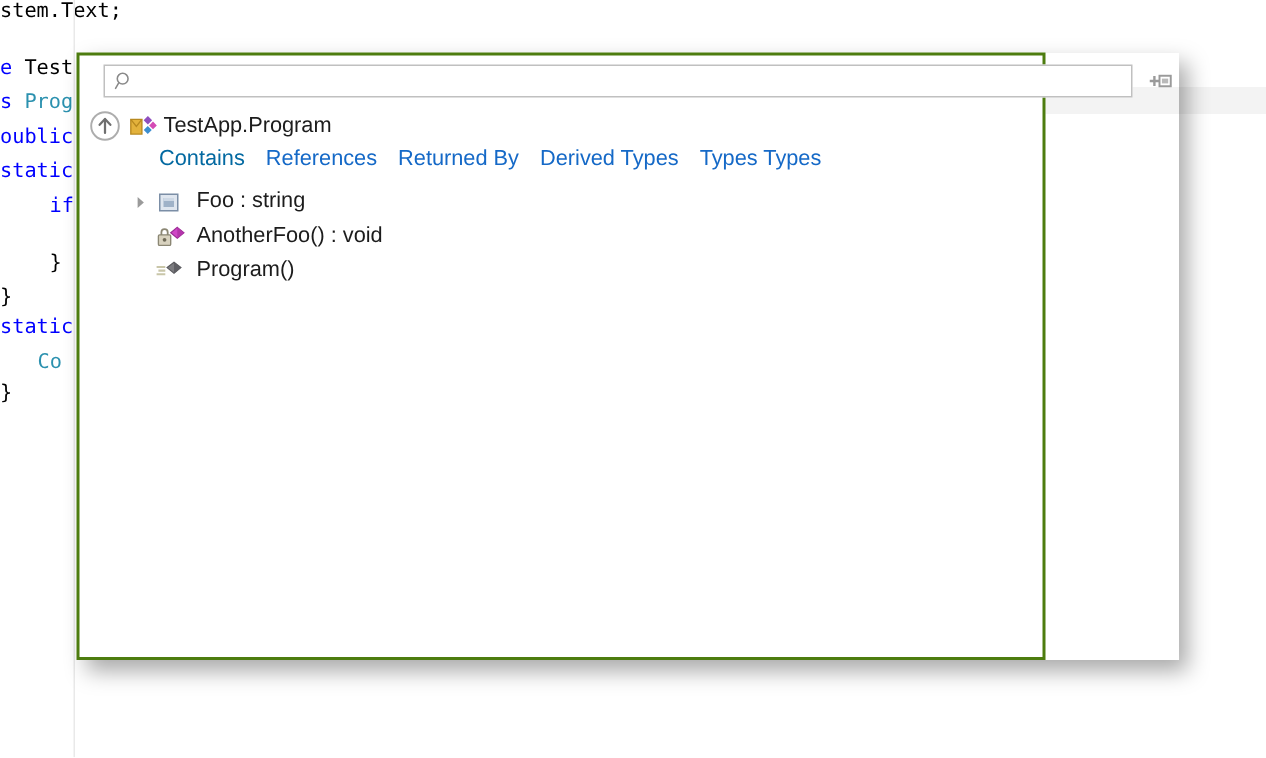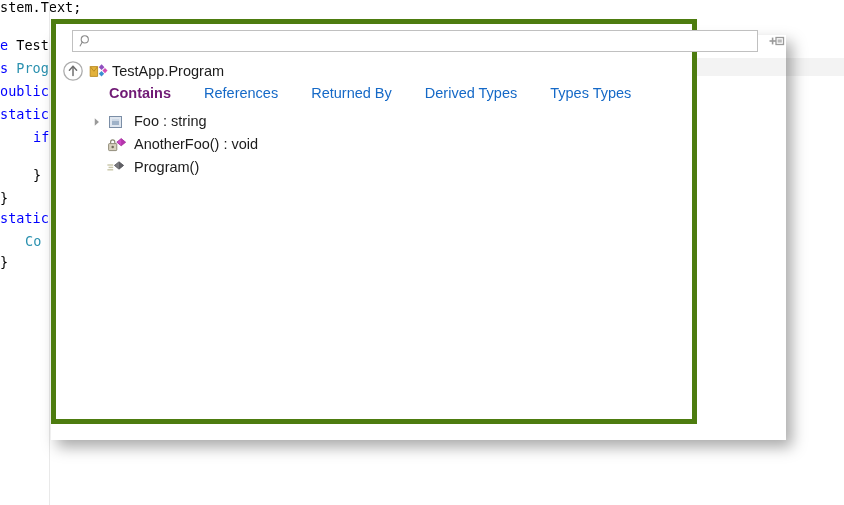--- a/index.html
+++ b/index.html
@@ -55,24 +55,24 @@
 
   
   #popup-shadow {
     position: absolute;
     left: 51px; top: 35px;
     width: 735px; height: 405px;
     box-shadow: 6px 7px 14px rgba(0,0,0,0.34);
   }
   #popup {
     position: absolute;
-    left: 51px; top: 19px;
+    left: 51px; top: 35px;
     width: 646px; height: 405px;
     background: #ffffff;
-    border: 5px solid #4d7c0f;
+    border: 2px solid #4d7c0f;
     box-sizing: border-box;
   }
 
   
   #search-row {
     position: absolute;
     left: 0; top: 0;
     width: 100%; height: 32px;
   }
   #search-box {
@@ -144,27 +144,26 @@
     align-items: baseline;
     gap: 14px;
     white-space: nowrap;
   }
   .tab {
     font-size: 14.5px;
     line-height: 19px;
     cursor: pointer;
   }
   .tab.active {
-    font-weight: bold;
-    color: #701a75;
+    font-weight: normal;
+    color: #0369a1;
     cursor: default;
   }
   .tab.link {
     color: #1569c7;
-    margin-left: 19px;
   }
 
   
   #member-list {
     position: absolute;
     left: 0; top: 86px;
     width: 100%;
   }
   .member-row {
     position: relative;

